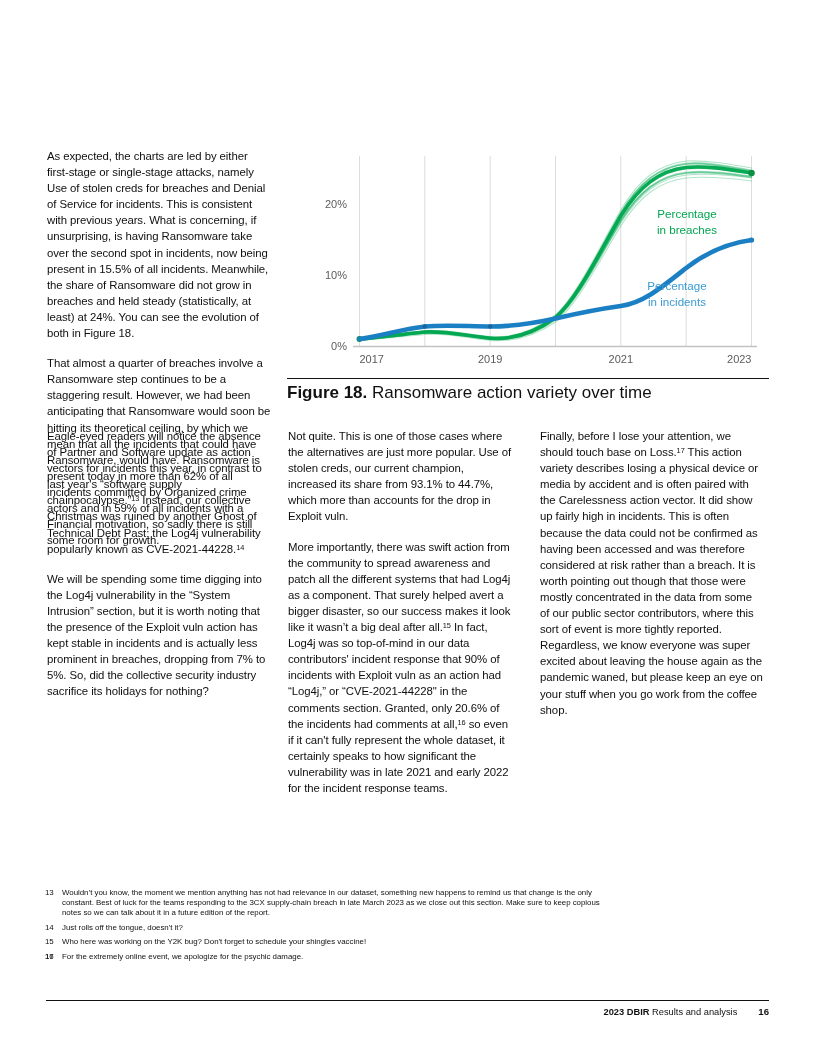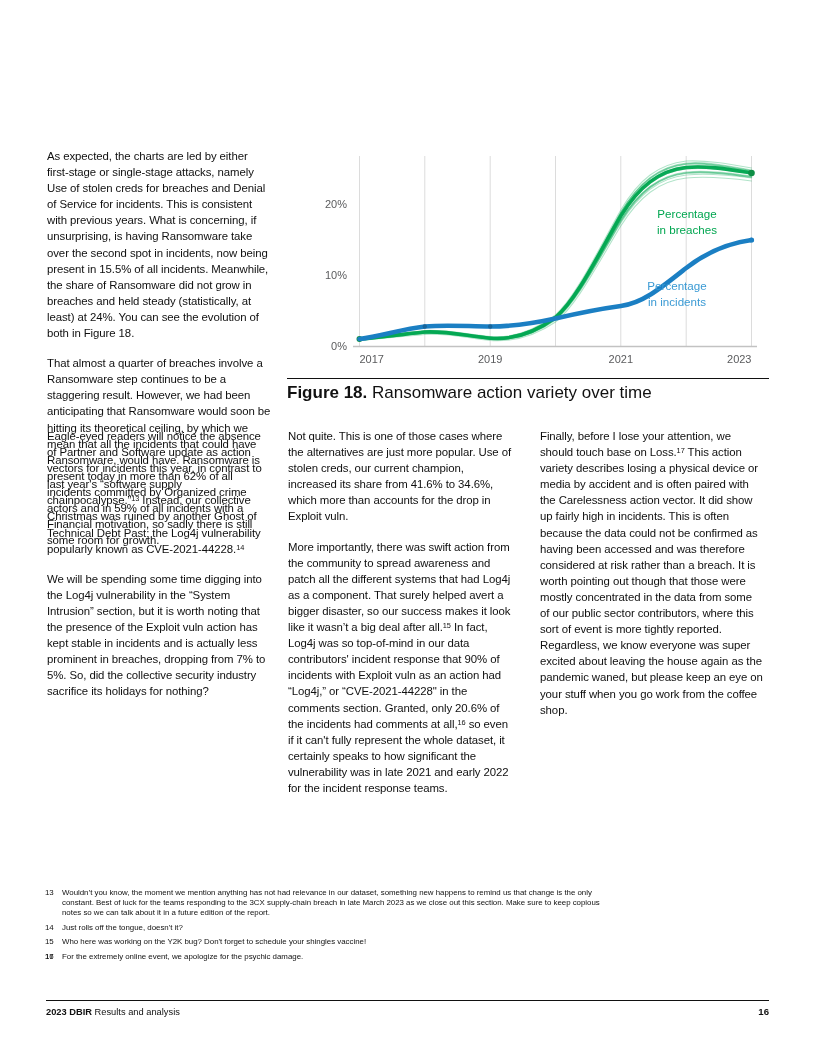--- a/index.html
+++ b/index.html
@@ -130,21 +130,21 @@
     width: 723px;
     height: 0;
     border-top: 1.3px solid #111;
   }
   .footer {
     position: absolute;
     left: 46px;
     top: 1006px;
     width: 723px;
     display: flex;
-    justify-content: space-between;
+    justify-content: flex-end;
     align-items: baseline;
     font-size: 9.3px;
     color: #111;
     gap: 21px;
   }
   .footer .left b { font-weight: bold; }
   .footer .pageno { font-weight: bold; font-size: 9.6px; }
 </style>
 </head>
 <body>
@@ -237,21 +237,21 @@
   </div>
 
   <div class="cols">
 
     <div class="col c1">
       <p class="body-p"><span>Eagle-eyed readers will notice the absence of Partner and Software update as action vectors for incidents this year, in contrast to last year's “software supply chainpocalypse.”</span><sup>13</sup><span> Instead, our collective Christmas was ruined by another Ghost of Technical Debt Past: the Log4j vulnerability popularly known as CVE-2021-44228.</span><sup>14</sup></p>
       <p class="body-p">We will be spending some time digging into the Log4j vulnerability in the “System Intrusion” section, but it is worth noting that the presence of the Exploit vuln action has kept stable in incidents and is actually less prominent in breaches, dropping from 7% to 5%. So, did the collective security industry sacrifice its holidays for nothing?</p>
     </div>
 
     <div class="col c2">
-      <p class="body-p">Not quite. This is one of those cases where the alternatives are just more popular. Use of stolen creds, our current champion, increased its share from 41.6% to 34.6%, which more than accounts for the drop in Exploit vuln.</p>
+      <p class="body-p">Not quite. This is one of those cases where the alternatives are just more popular. Use of stolen creds, our current champion, increased its share from 93.1% to 44.7%, which more than accounts for the drop in Exploit vuln.</p>
       <p class="body-p"><span>More importantly, there was swift action from the community to spread awareness and patch all the different systems that had Log4j as a component. That surely helped avert a bigger disaster, so our success makes it look like it wasn’t a big deal after all.</span><sup>15</sup><span> In fact, Log4j was so top-of-mind in our data contributors' incident response that 90% of incidents with Exploit vuln as an action had “Log4j,” or “CVE-2021-44228" in the comments section. Granted, only 20.6% of the incidents had comments at all,</span><sup>16</sup><span> so even if it can't fully represent the whole dataset, it certainly speaks to how significant the vulnerability was in late 2021 and early 2022 for the incident response teams.</span></p>
     </div>
 
     <div class="col c3">
       <p class="body-p"><span>Finally, before I lose your attention, we should touch base on Loss.</span><sup>17</sup><span> This action variety describes losing a physical device or media by accident and is often paired with the Carelessness action vector. It did show up fairly high in incidents. This is often because the data could not be confirmed as having been accessed and was therefore considered at risk rather than a breach. It is worth pointing out though that those were mostly concentrated in the data from some of our public sector contributors, where this sort of event is more tightly reported. Regardless, we know everyone was super excited about leaving the house again as the pandemic waned, but please keep an eye on your stuff when you go work from the coffee shop.</span></p>
     </div>
   </div>
 
   <div class="footnotes">
     <div class="fn">

